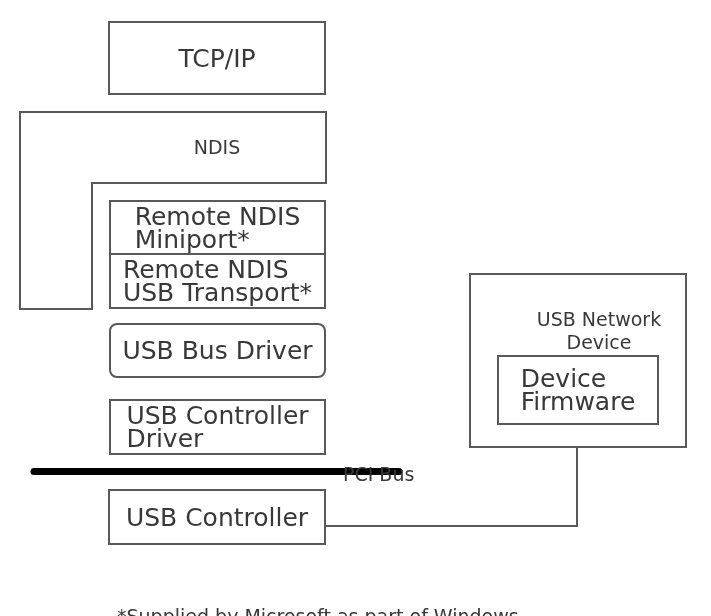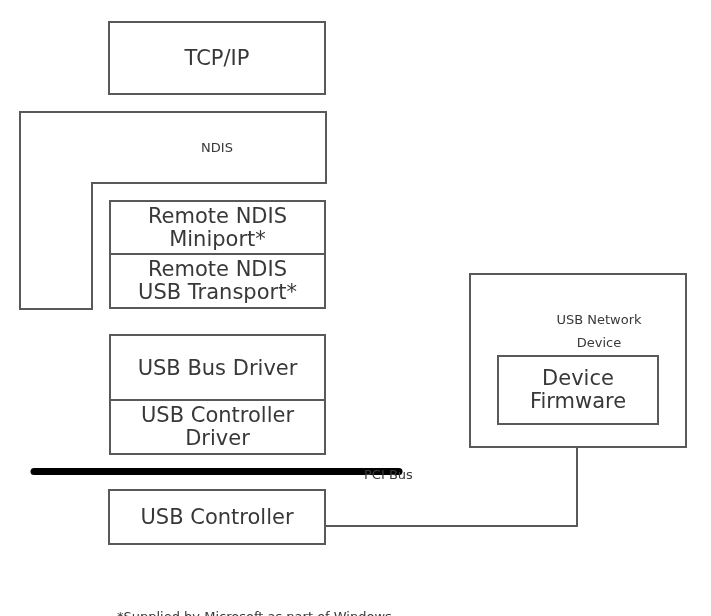--- a/index.html
+++ b/index.html
@@ -31,52 +31,52 @@
     z-index: 0;
   }
   .box {
     position: absolute;
     box-sizing: border-box;
     border: 2px solid var(--border);
     background: var(--background);
     display: flex;
     align-items: center;
     justify-content: center;
-    text-align: center;
-    font-size: 21px;
+    text-align: left;
+    font-size: 25px;
     line-height: 23px;
     white-space: pre-line;
     z-index: 1;
   }
   .floating-label {
     position: absolute;
-    font-size: 13px;
+    font-size: 19px;
     line-height: 23px;
     white-space: pre-line;
     z-index: 2;
   }
   .center-text {
     text-align: center;
   }
   
   .tcpip            { left: 108px; top: 21px;  width: 218px; height: 74px; }
   .ndis-label       { left: 108px; top: 112px; width: 218px; height: 71px;
                       display: flex; align-items: center; justify-content: center; }
   .rndis-miniport   { left: 109px; top: 200px; width: 217px; height: 55px; }
   .rndis-transport  { left: 109px; top: 253px; width: 217px; height: 56px; }
-  .usb-bus-driver   { left: 109px; top: 334px; width: 217px; height: 69px; }
+  .usb-bus-driver   { left: 109px; top: 323px; width: 217px; height: 55px; border-radius: 8px; }
   .usb-ctrl-driver  { left: 109px; top: 399px; width: 217px; height: 56px; }
   .usb-controller   { left: 108px; top: 489px; width: 218px; height: 56px; }
   
   .usb-net-device   { left: 469px; top: 273px; width: 218px; height: 175px;
                       align-items: flex-start; }
   .usb-net-device-label { left: 469px; top: 285px; width: 260px; }
   .device-firmware  { left: 497px; top: 355px; width: 162px; height: 70px; z-index: 2; }
   
-  .pci-bus-label    { left: 364px; top: 440px; }
+  .pci-bus-label    { left: 343px; top: 440px; }
   .usb-cable-label  { left: 461px; top: 489px; }
   .footnote         { left: 117px; top: 582px; }
 </style>
 </head>
 <body>
 
 <div class="canvas">
 
   <svg class="lines-svg" viewBox="0 0 711 616" aria-hidden="true">
 

